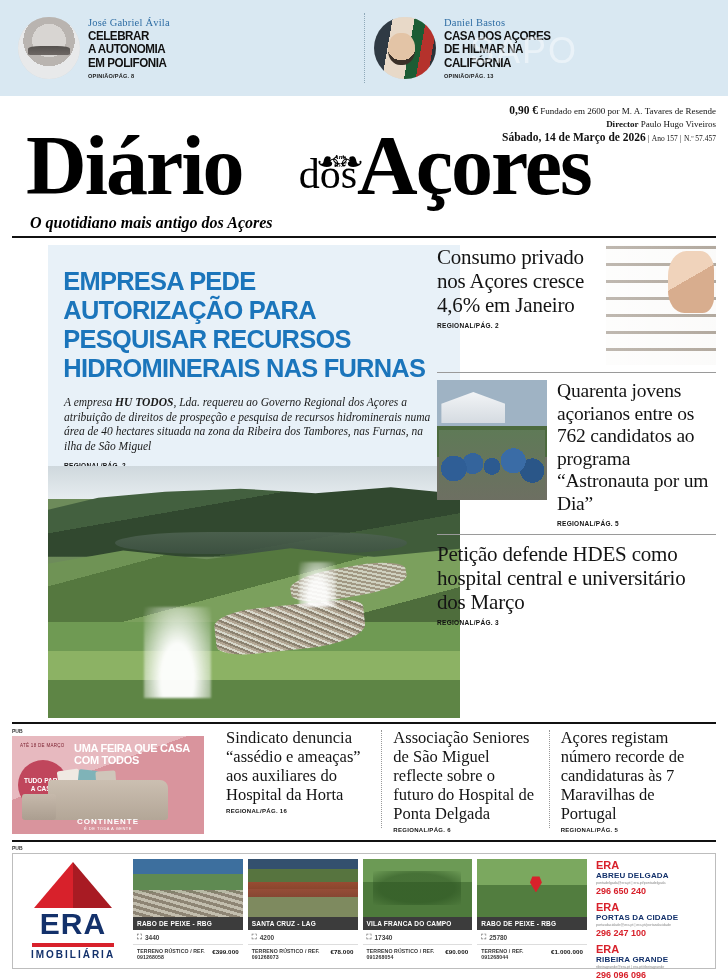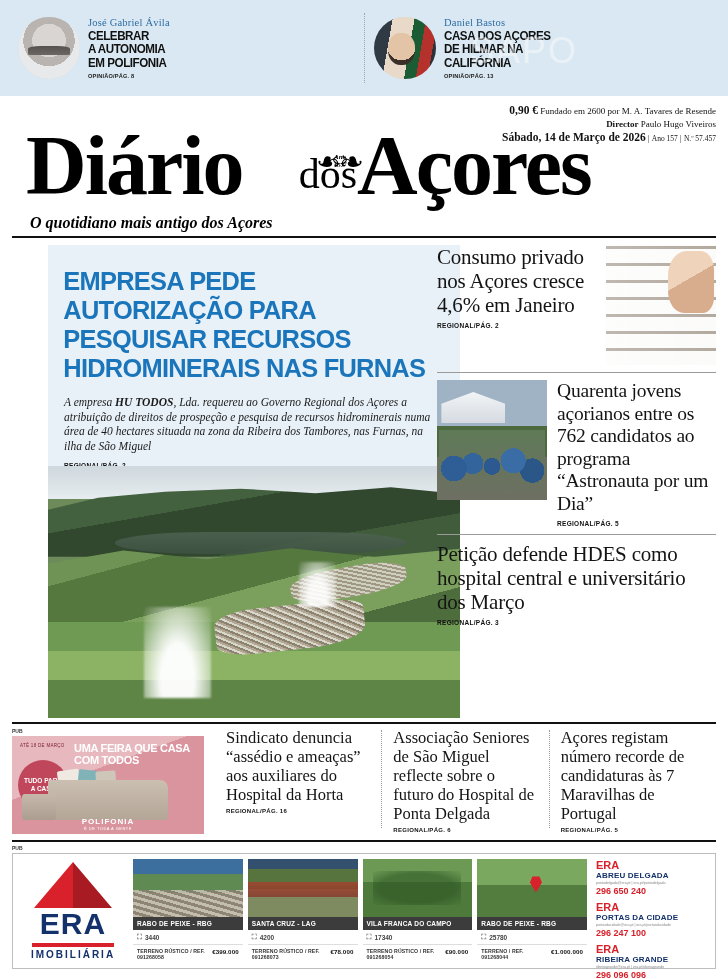--- a/index.html
+++ b/index.html
@@ -453,21 +453,21 @@
     <div class="brief-ad">
       <div class="ad-label">PUB</div>
       <div class="ad-box">
         <div class="ad-kicker">ATÉ 18 DE MARÇO</div>
         <div class="ad-title">UMA FEIRA QUE CASA COM TODOS</div>
         <div class="ad-circle">TUDO PARA A CASA</div>
         <div class="ad-cush1"></div>
         <div class="ad-cush2"></div>
         <div class="ad-cush3"></div>
         <div class="ad-sofa"></div>
-        <div class="ad-brand"><span>POLIFONIA</span><small>É DE TODA A GENTE</small></div>
+        <div class="ad-brand"><span>CONTINENTE</span><small>É DE TODA A GENTE</small></div>
       </div>
     </div>
     <div class="brief-col">
       <div class="brief-head">Sindicato denuncia “assédio e ameaças” aos auxiliares do Hospital da Horta</div>
       <div class="brief-tag">REGIONAL/PÁG. 16</div>
     </div>
     <div class="brief-col">
       <div class="brief-head">Associação Seniores de São Miguel reflecte sobre o futuro do Hospital de Ponta Delgada</div>
       <div class="brief-tag">REGIONAL/PÁG. 6</div>
     </div>

